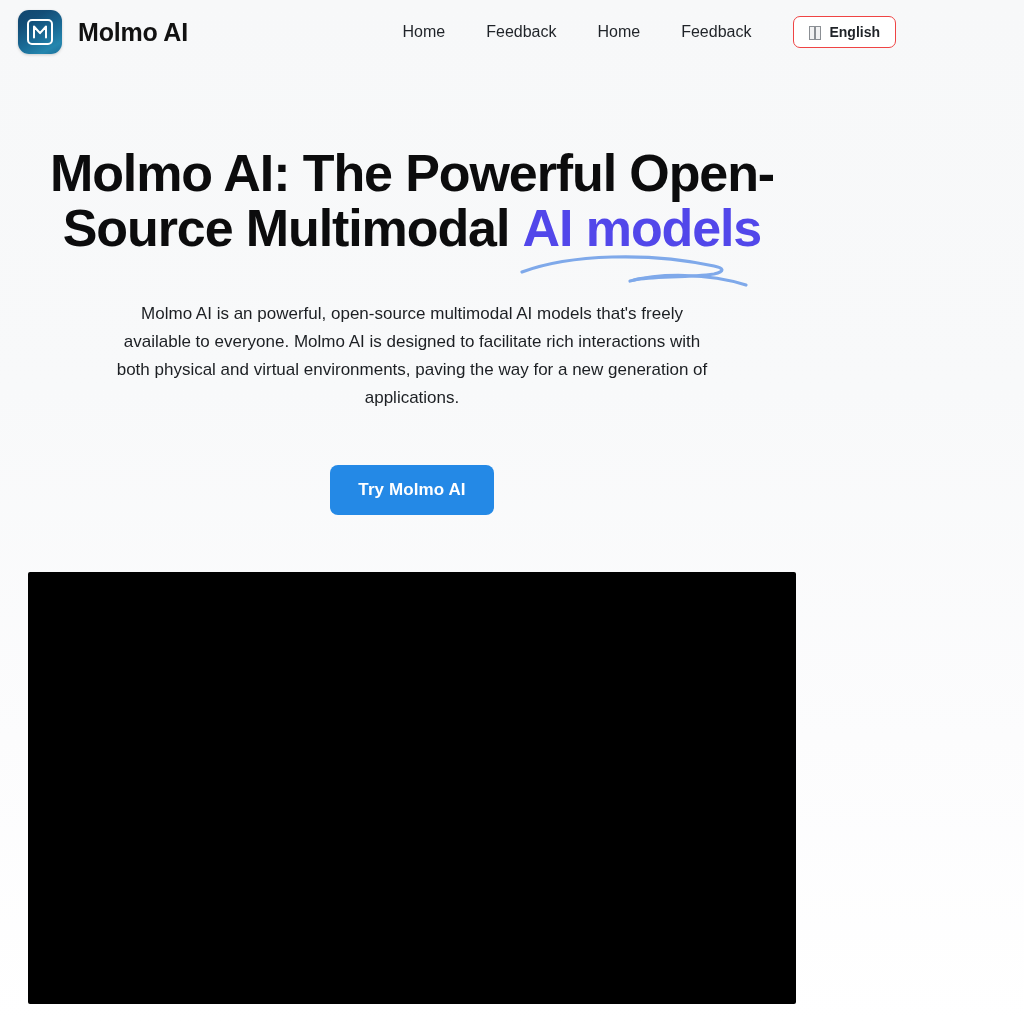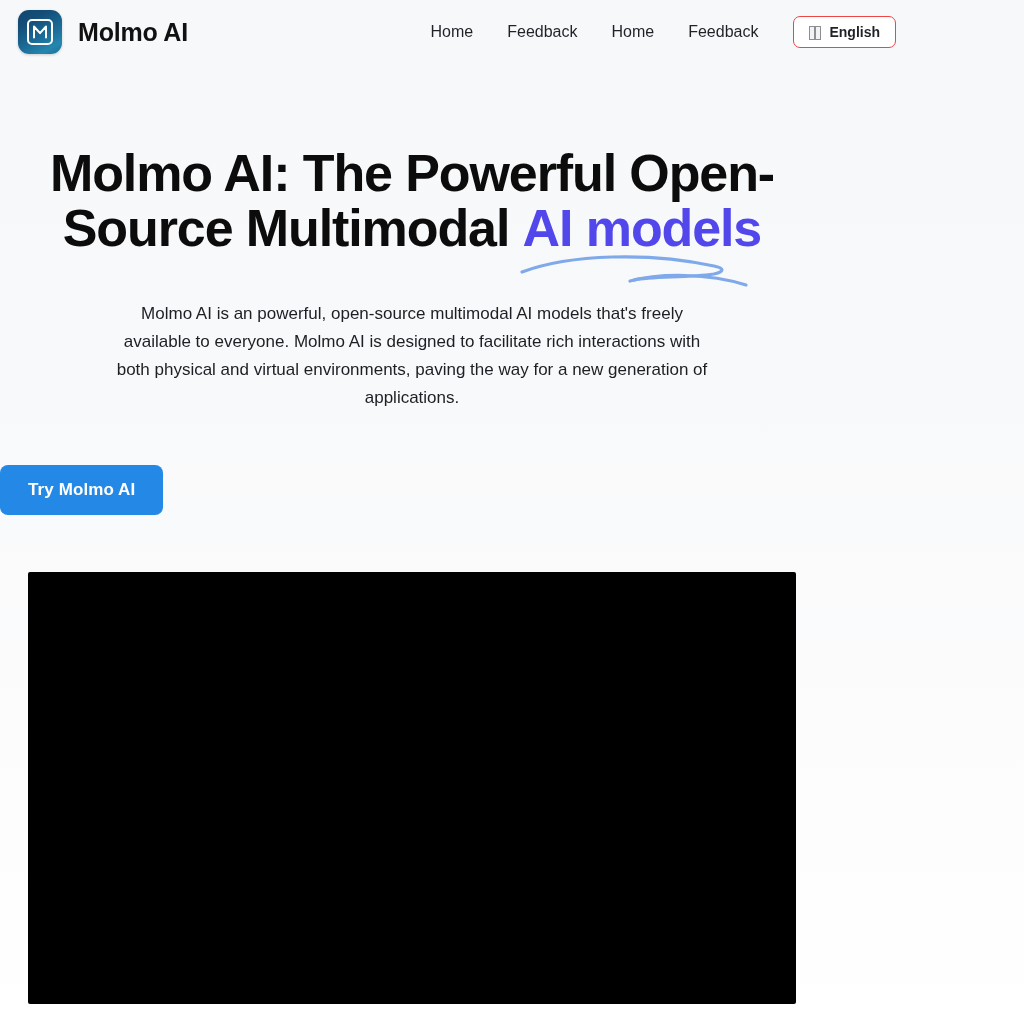--- a/index.html
+++ b/index.html
@@ -63,21 +63,21 @@
     font-size: 25px;
     font-weight: 700;
     letter-spacing: -0.2px;
     color: #111111;
     line-height: 1;
   }
 
   .main-nav {
     display: flex;
     align-items: center;
-    gap: 0;
+    gap: 7px;
   }
 
   .nav-link {
     font-size: 16px;
     color: #1f2328;
     text-decoration: none;
     padding: 6px 17px;
     line-height: 1.2;
     white-space: nowrap;
   }
@@ -155,21 +155,21 @@
     margin: 44px auto 0;
     max-width: 600px;
     font-size: 17px;
     line-height: 28px;
     color: #1c1f23;
   }
 
   .hero-cta-row {
     margin-top: 53px;
     display: flex;
-    justify-content: flex-start;
+    justify-content: center;
   }
 
   .cta-button {
     display: inline-flex;
     align-items: center;
     justify-content: center;
     background: #2489e6;
     color: #ffffff;
     font-size: 17px;
     font-weight: 700;

